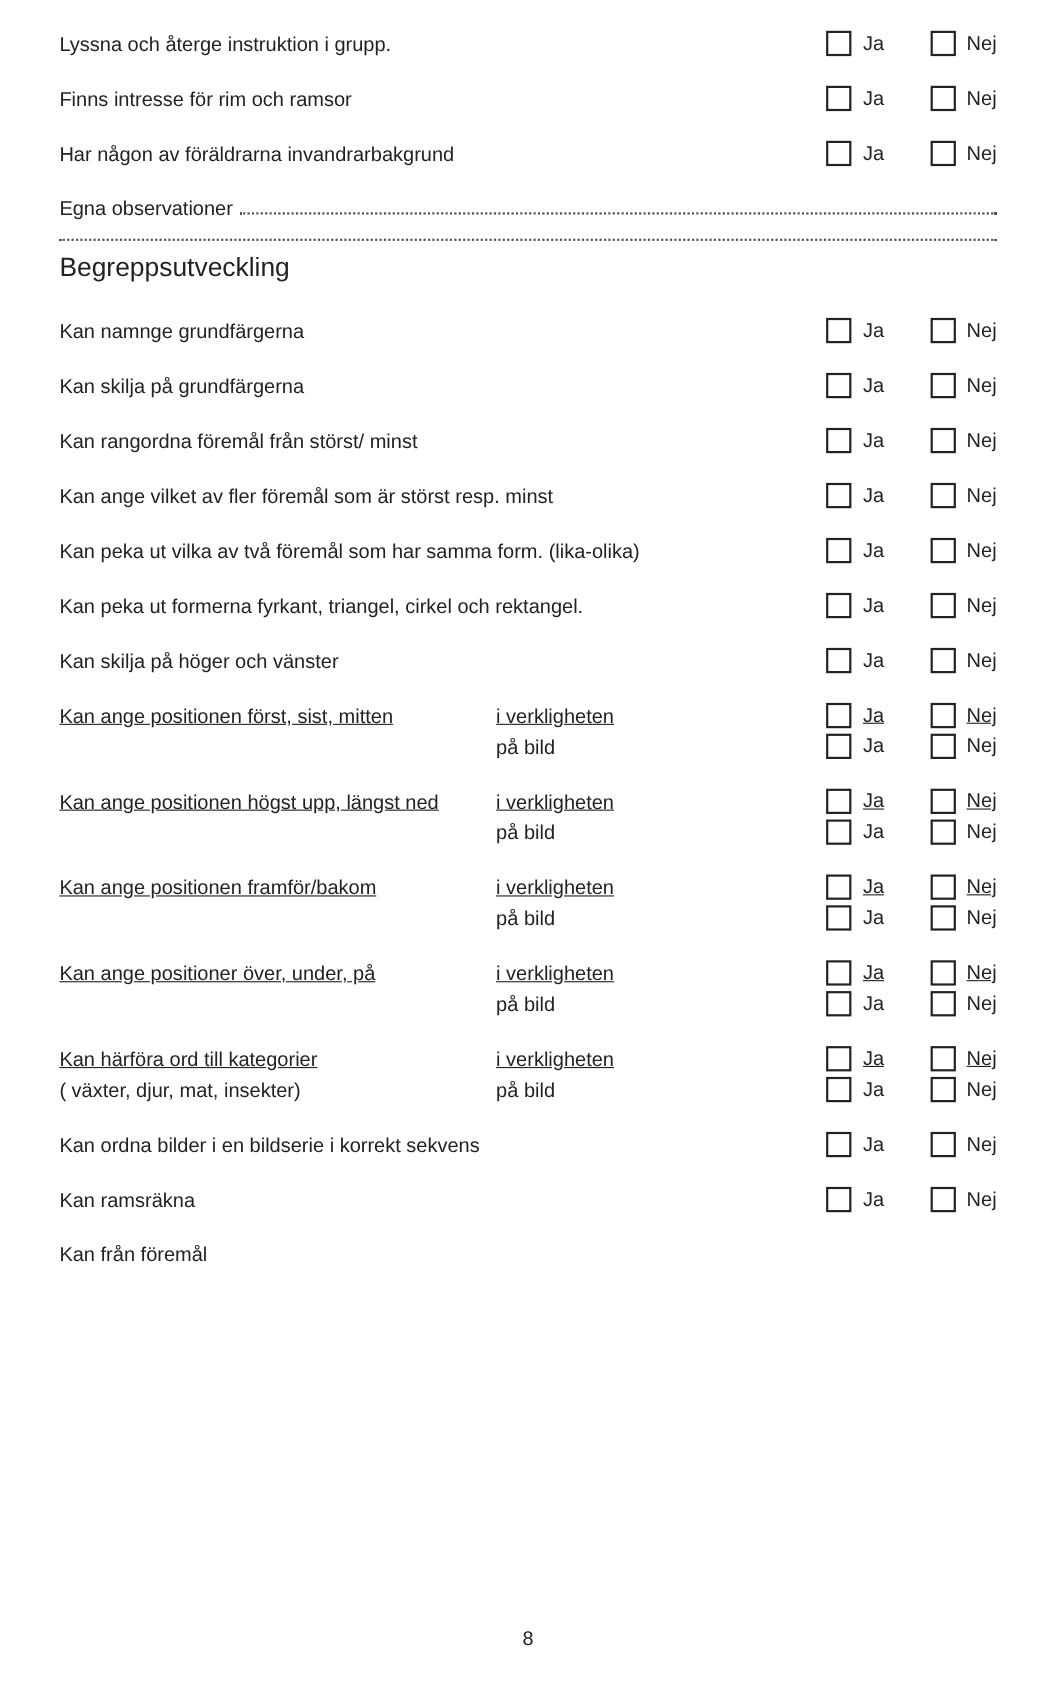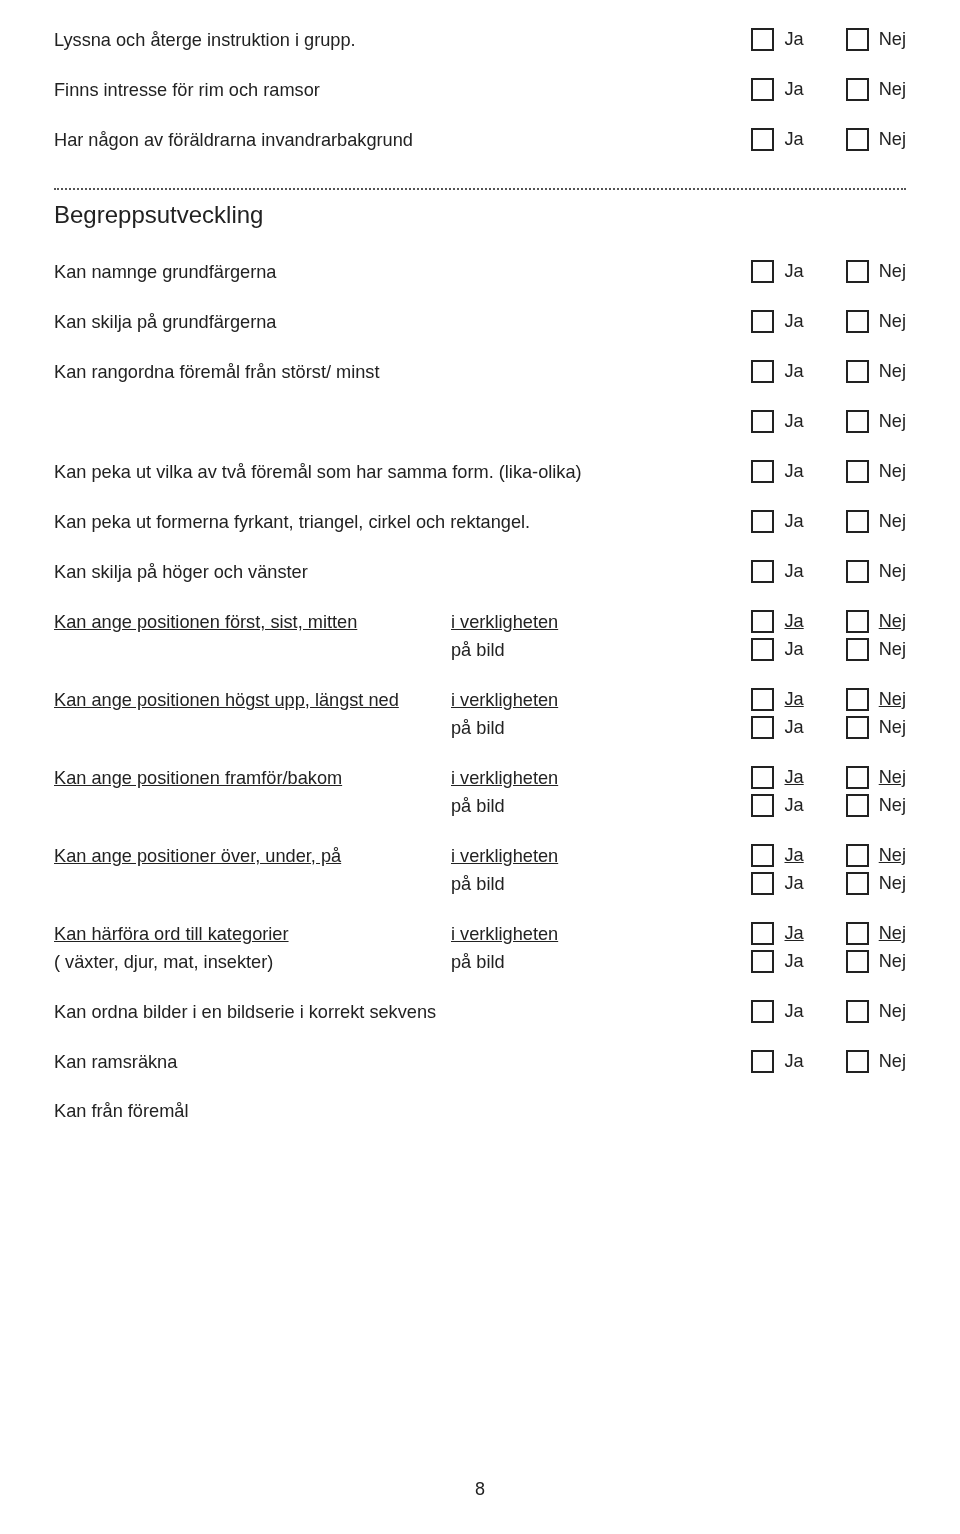--- a/index.html
+++ b/index.html
@@ -136,20 +136,24 @@
       <span class="opt">
         <span class="chk"></span>
         <span>Ja</span>
       </span>
       <span class="opt">
         <span class="chk"></span>
         <span>Nej</span>
       </span>
     </div>
     </div>
+  <div style="display:flex; align-items:flex-end; margin-bottom:6px;">
+    <span style="white-space:nowrap;">Egna observationer</span>
+    <div style="flex:1; margin-left:6px;" class="dots"></div>
+  </div>
   <div class="dots" style="margin-bottom:10px;"></div>
 <div class="section-title">Begreppsutveckling</div>
     <div class="row">
       <div class="left">
         <span class="main-text">Kan namnge grundfärgerna</span>
       </div>
 
     <div class="yn">
       <span class="opt">
         <span class="chk"></span>
@@ -187,20 +191,23 @@
         <span class="chk"></span>
         <span>Ja</span>
       </span>
       <span class="opt">
         <span class="chk"></span>
         <span>Nej</span>
       </span>
     </div>
     </div>
     <div class="row">
+      <div class="left">
+        <span class="main-text">Kan ange vilket av fler föremål som är störst resp. minst</span>
+      </div>
 
     <div class="yn">
       <span class="opt">
         <span class="chk"></span>
         <span>Ja</span>
       </span>
       <span class="opt">
         <span class="chk"></span>
         <span>Nej</span>
       </span>

